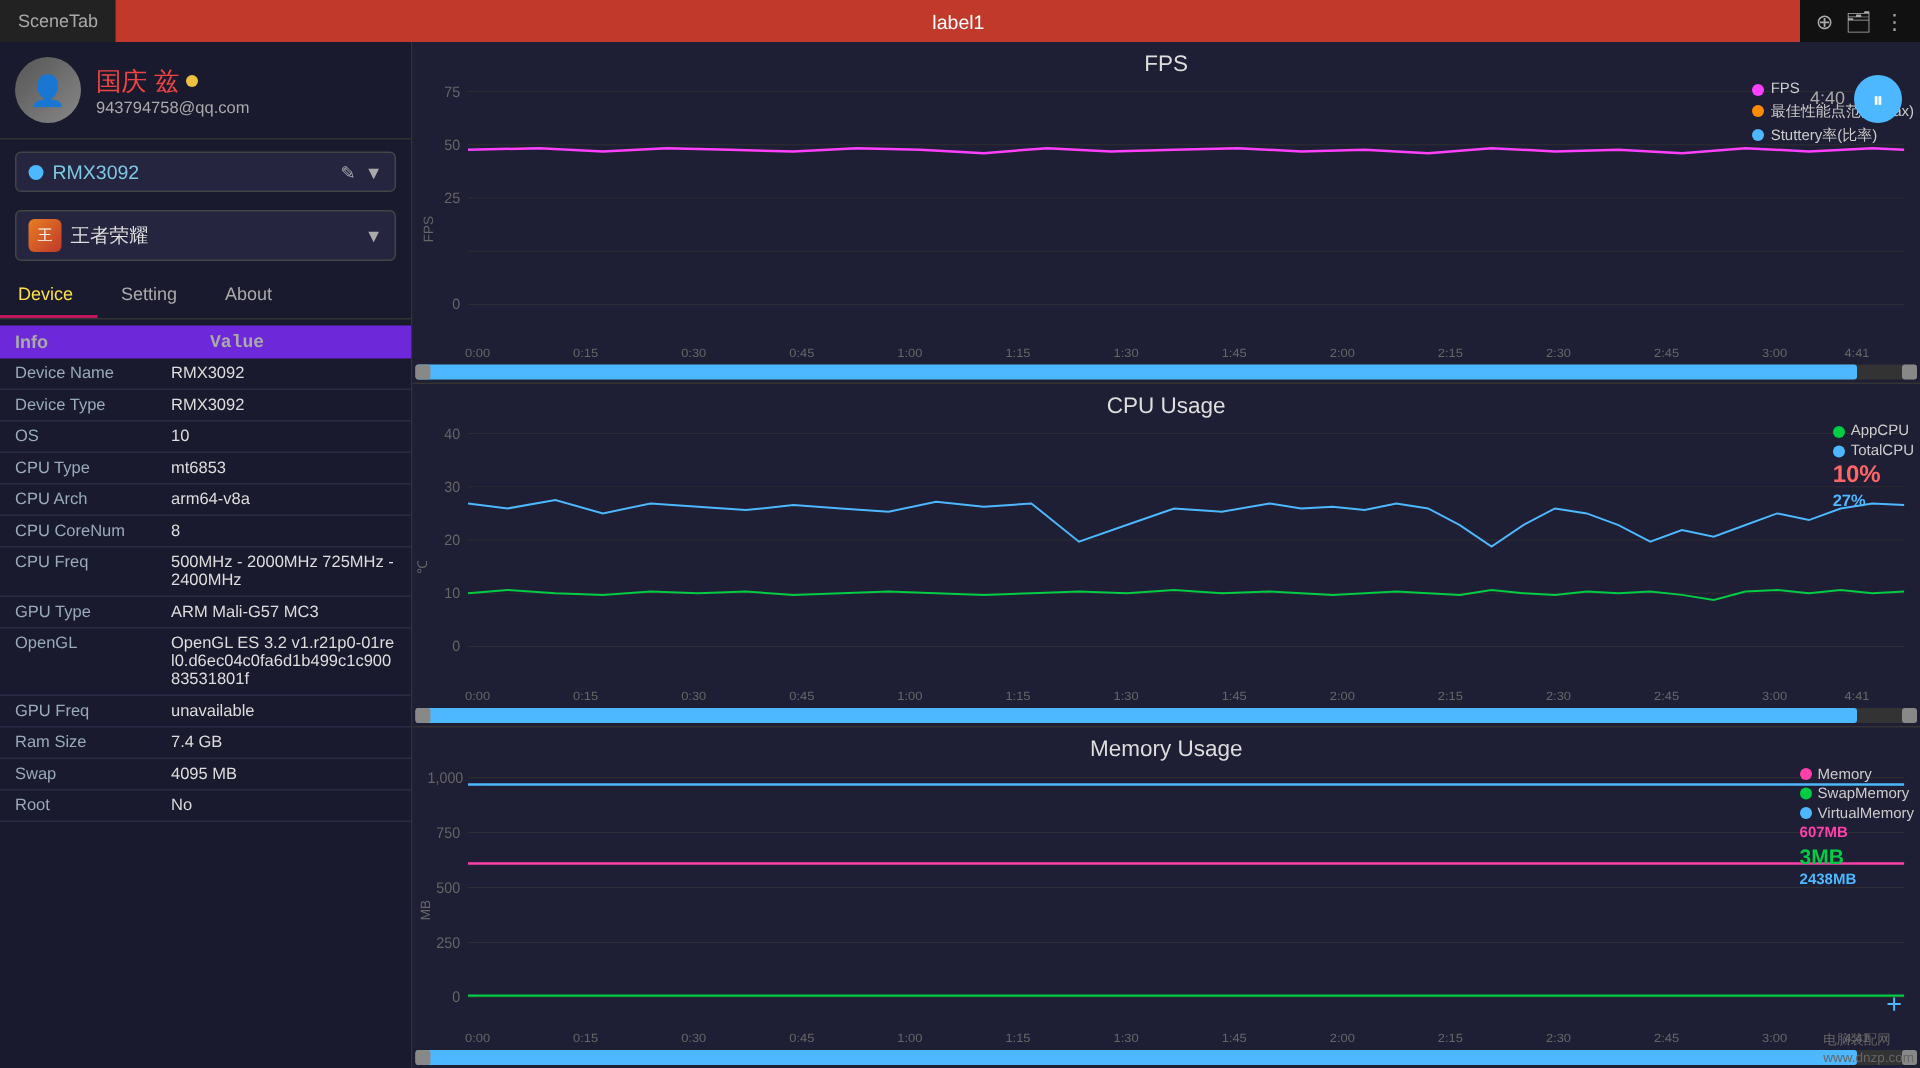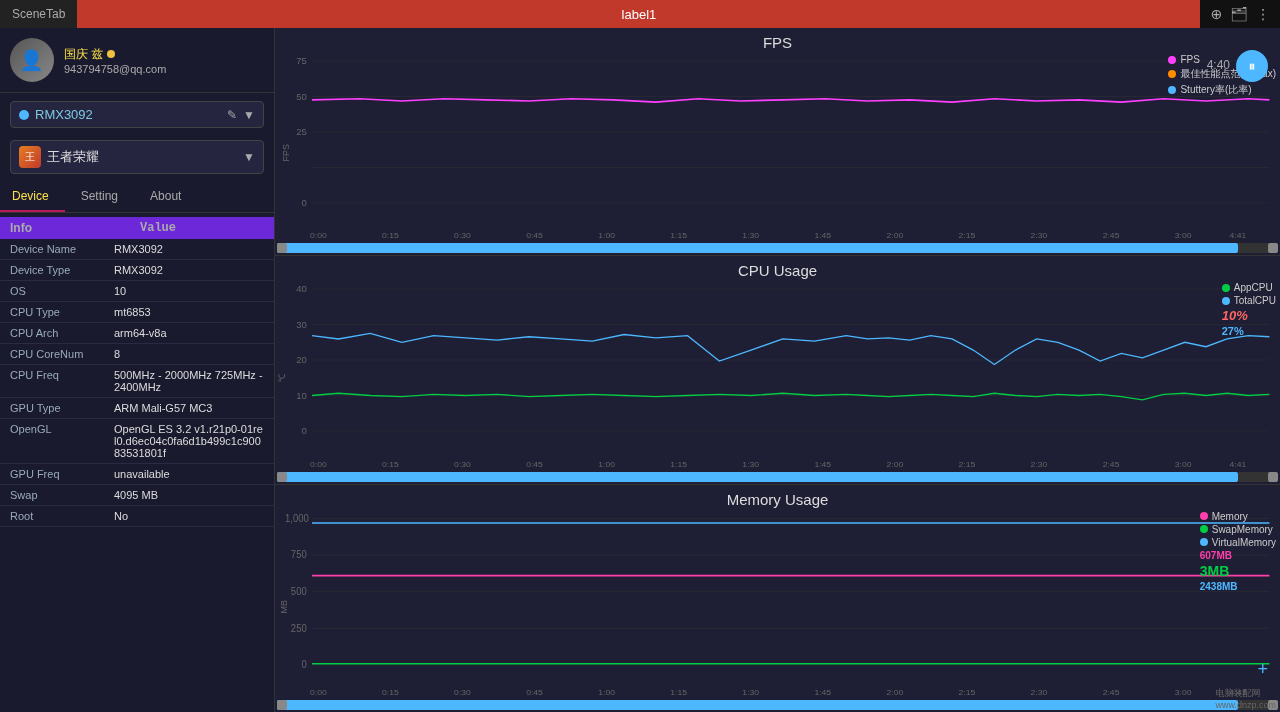--- a/index.html
+++ b/index.html
@@ -85,22 +85,22 @@
       justify-content: center;
       font-size: 20px;
       color: #ccc;
       flex-shrink: 0;
     }
     .user-info {
       display: flex;
       flex-direction: column;
     }
     .user-name {
-      font-size: 12px;
-      color: #fde047;
+      font-size: 17px;
+      color: #ef4444;
       display: flex;
       align-items: center;
       gap: 4px;
     }
     .user-email {
       font-size: 11px;
       color: #aaa;
     }
     .online-dot {
       width: 8px;
@@ -421,20 +421,24 @@
             <span class="info-label">GPU Type</span>
             <span class="info-value">ARM Mali-G57 MC3</span>
           </div>
           <div class="info-row">
             <span class="info-label">OpenGL</span>
             <span class="info-value">OpenGL ES 3.2 v1.r21p0-01rel0.d6ec04c0fa6d1b499c1c90083531801f</span>
           </div>
           <div class="info-row">
             <span class="info-label">GPU Freq</span>
             <span class="info-value">unavailable</span>
+          </div>
+          <div class="info-row">
+            <span class="info-label">Ram Size</span>
+            <span class="info-value">7.4 GB</span>
           </div>
           <div class="info-row">
             <span class="info-label">Swap</span>
             <span class="info-value">4095 MB</span>
           </div>
           <div class="info-row">
             <span class="info-label">Root</span>
             <span class="info-value">No</span>
           </div>
         </div>
@@ -536,21 +540,21 @@
         </svg>
         <div class="chart-legend">
           <div class="legend-item">
             <div class="legend-dot" style="background:#00cc44;"></div>
             <span>AppCPU</span>
           </div>
           <div class="legend-item">
             <div class="legend-dot" style="background:#4db8ff;"></div>
             <span>TotalCPU</span>
           </div>
-          <div style="font-size:13px;color:#ff6666;font-weight:bold;font-style:italic;">10%</div>
+          <div style="font-size:16px;color:#ff6666;font-weight:bold;">10%</div>
           <div style="font-size:11px;color:#4db8ff;font-weight:bold;">27%</div>
         </div>
         <div style="position:absolute;left:2px;top:50%;transform:rotate(-90deg) translateX(-50%);font-size:9px;color:#666;white-space:nowrap;">℃</div>
       </div>
       <div style="height:14px;position:relative;margin:0 2px 0 35px;background:#1e1e35;">
         <svg viewBox="0 0 900 14" preserveAspectRatio="none" style="width:100%;height:100%;">
           <text x="0" y="11" font-size="8" fill="#666">0:00</text>
           <text x="67" y="11" font-size="8" fill="#666">0:15</text>
           <text x="134" y="11" font-size="8" fill="#666">0:30</text>
           <text x="201" y="11" font-size="8" fill="#666">0:45</text>

